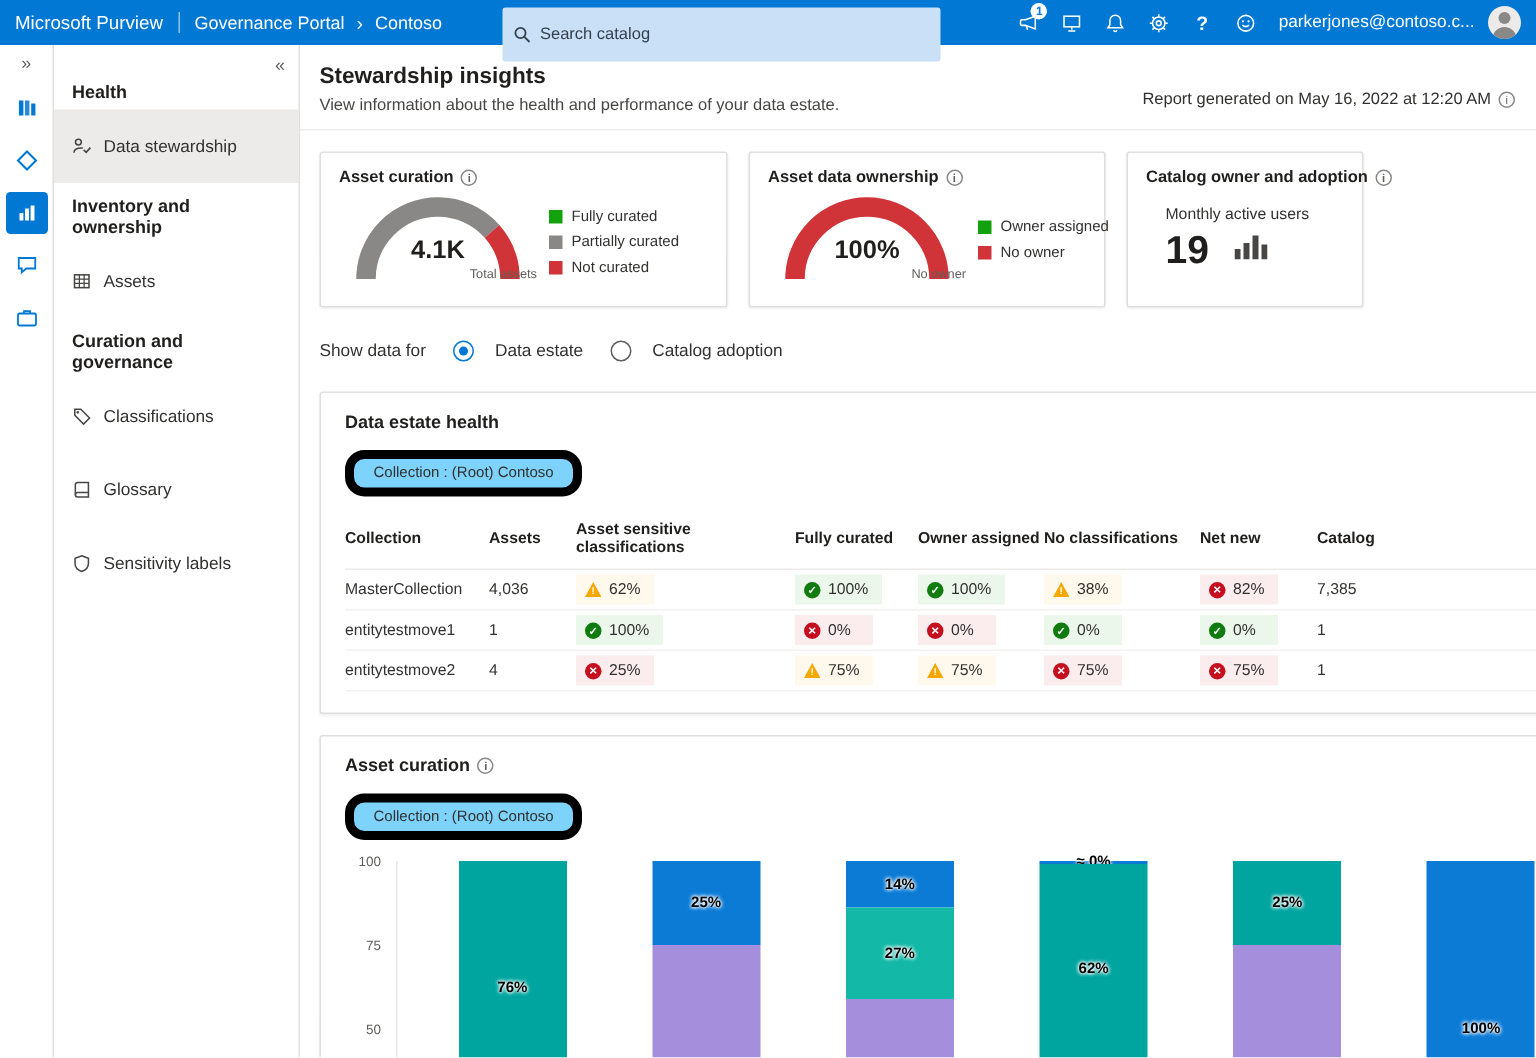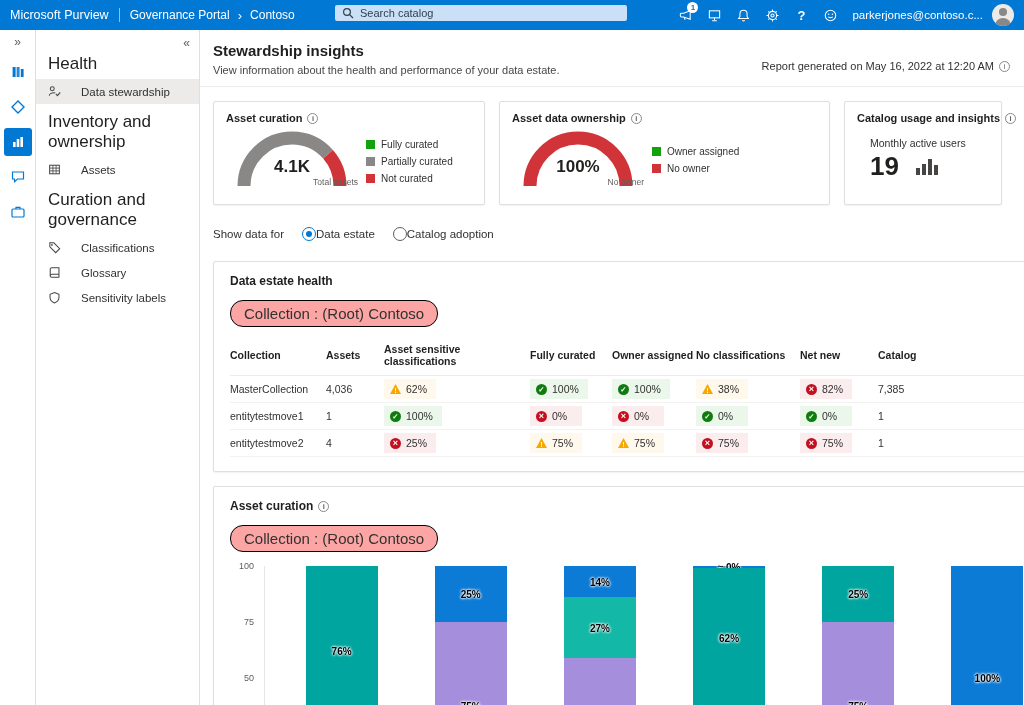--- a/index.html
+++ b/index.html
@@ -6,21 +6,21 @@
   html,body{width:1024px;height:705px;overflow:hidden}
   body{position:relative;background:#fff;font-family:"Liberation Sans",sans-serif;color:#201F1E}
 
   
   .topbar{position:absolute;top:0;left:0;right:0;height:30px;background:#0078D4;display:flex;align-items:center;color:#fff;padding:0 10px;z-index:20}
   .brand{font-size:12.5px;font-weight:400;white-space:nowrap}
   .tb-sep{width:1px;height:14px;background:rgba(255,255,255,.55);margin:0 10px}
   .tb-link{font-size:12px;white-space:nowrap;cursor:pointer}
   .tb-chev{margin:0 8px;font-size:13px;opacity:.95}
   .tb-chev::after{content:"\203A"}
-  .search-wrap{position:absolute;left:335px;top:5px;width:292px;height:16px;background:#C9E0F7;border-radius:2px;display:flex;align-items:center;padding:0 7px}
+  .search-wrap{position:absolute;left:335px;top:5px;width:292px;height:36px;background:#C9E0F7;border-radius:2px;display:flex;align-items:center;padding:0 7px}
   .search-wrap svg{flex:none;margin-right:6px}
   .search-input{flex:1;border:none;background:transparent;outline:none;font-size:11px;color:#201F1E;font-family:inherit}
   .search-input::placeholder{color:#33414f;opacity:1}
   .tb-right{margin-left:auto;display:flex;align-items:center;gap:3px}
   .tb-icon{width:26px;height:26px;display:flex;align-items:center;justify-content:center;position:relative;border-radius:2px;cursor:pointer}
   .badge{position:absolute;top:0;right:0;min-width:11px;height:11px;border-radius:6px;background:#fff;color:#0078D4;font-size:8px;font-weight:700;display:flex;align-items:center;justify-content:center;padding:0 2px}
   .tb-q{font-size:13px;font-weight:700}
   .tb-email{font-size:11.5px;margin:0 6px;white-space:nowrap}
   .avatar{width:22px;height:22px;border-radius:50%;background:#EDEBE9;position:relative;overflow:hidden;flex:none;cursor:pointer}
   .avatar::before{content:"";position:absolute;left:7px;top:4px;width:8px;height:8px;border-radius:50%;background:#8A8886}
@@ -28,22 +28,22 @@
 
   
   .rail{position:absolute;left:0;top:30px;bottom:0;width:36px;background:#fff;border-right:1px solid #E1DFDD;display:flex;flex-direction:column;align-items:center;padding-top:5px;z-index:10}
   .rail-expand{font-size:12px;color:#605E5C;margin-bottom:9px;cursor:pointer}
   .rail-item{width:28px;height:28px;border-radius:3px;display:flex;align-items:center;justify-content:center;margin-bottom:7px;cursor:pointer}
   .rail-item.sel{background:#0078D4}
 
   
   .sidebar{position:absolute;left:36px;top:30px;bottom:0;width:164px;background:#fff;border-right:1px solid #E1DFDD;padding-top:16px;z-index:10}
   .sb-collapse{position:absolute;top:6px;right:9px;font-size:12px;color:#605E5C;cursor:pointer}
-  .sb-group-h{font-size:17px;font-weight:400;color:#201F1E;padding:8px 12px 5px 12px}
-  .sb-item{display:flex;align-items:center;gap:20px;padding:6px 12px;font-size:11.5px;color:#323130;cursor:pointer;white-space:nowrap}
+  .sb-group-h{font-size:12px;font-weight:700;color:#201F1E;padding:8px 12px 5px 12px}
+  .sb-item{display:flex;align-items:center;gap:8px;padding:18px 12px;font-size:11.5px;color:#323130;cursor:pointer;white-space:nowrap}
   .sb-item.sel{background:#EDEBE9}
   .sb-item svg{flex:none}
 
   
   .main{position:absolute;left:200px;top:30px;right:0;bottom:0;background:#fff;overflow:hidden}
   .main-header{position:relative;padding:12px 16px 10px 13px;border-bottom:1px solid #EDEBE9}
   .page-title{font-size:15px;font-weight:700;color:#201F1E}
   .page-sub{font-size:11px;color:#484644;margin-top:5px}
   .report-note{position:absolute;right:14px;top:30px;font-size:11px;color:#323130;display:flex;align-items:center;gap:5px}
   .content{padding:14px 14px 0 13px}
@@ -60,32 +60,32 @@
   .gauge-svg{width:120px;height:64px;display:block;margin:4px auto 0}
   .gauge-val{position:absolute;left:0;right:0;top:33px;text-align:center;font-size:17px;font-weight:700;color:#201F1E}
   .gauge-cap{position:absolute;left:0;right:0;top:53px;text-align:right;font-size:8.5px;color:#605E5C}
   .legend{display:flex;flex-direction:column;gap:6px;margin-left:8px}
   .legend.l3{margin-top:15px}
   .legend.l2{margin-top:22px}
   .leg-item{display:flex;align-items:center;gap:6px;font-size:10px;color:#323130;white-space:nowrap}
   .leg-sq{width:9px;height:9px;flex:none}
 
   .usage-label{font-size:10.5px;color:#323130;margin:13px 0 6px 13px}
-  .usage-row{display:flex;align-items:center;gap:17px;margin-left:13px}
+  .usage-row{display:flex;align-items:flex-start;gap:17px;margin-left:13px}
   .usage-val{font-size:26px;font-weight:700;color:#201F1E;line-height:.85}
 
   .radio-row{display:flex;align-items:center;gap:18px;margin-top:22px;font-size:11.5px;color:#323130}
-  .radio-opt{display:flex;align-items:center;gap:0;cursor:pointer}
+  .radio-opt{display:flex;align-items:center;gap:14px;cursor:pointer}
   .radio{width:14px;height:14px;border-radius:50%;border:1px solid #605E5C;position:relative;flex:none}
   .radio.sel{border-color:#0078D4}
   .radio.sel::after{content:"";position:absolute;left:3px;top:3px;width:6px;height:6px;border-radius:50%;background:#0078D4}
 
   .panel{margin-top:20px;padding:12px 16px 14px;width:868px;position:relative}
   .panel-title{font-size:12px;font-weight:700;color:#201F1E;display:flex;align-items:center;gap:5px}
-  .pill{display:inline-flex;align-items:center;margin-top:12px;border:1px solid #000000;border-radius:13px;padding:4px 13px;font-size:15px;color:#323130;background:#fca5a5;cursor:pointer}
+  .pill{display:inline-flex;align-items:center;margin-top:12px;border:6px solid #000000;border-radius:13px;padding:4px 13px;font-size:10px;color:#323130;background:#7dd3fc;cursor:pointer}
 
   .tgrid{display:grid;grid-template-columns:96px 58px 146px 82px 84px 104px 78px 1fr;align-items:center}
   .thead{margin-top:16px;font-size:10.5px;font-weight:700;color:#201F1E;padding-bottom:8px;border-bottom:1px solid #EDEBE9}
   .trow{font-size:10.5px;color:#323130;border-bottom:1px solid #F3F2F1;height:27px}
   .status{display:inline-flex;align-items:center;gap:5px;padding:4px 9px 4px 6px;width:max-content;min-width:52px}
   .s-success{background:#EBF7EB}
   .s-error{background:#FBEDEE}
   .s-warning{background:#FFF8EC}
   .sicon{width:11px;height:11px;flex:none;display:flex;align-items:center;justify-content:center;border-radius:50%;color:#fff;font-weight:700}
   .s-success .sicon{background:#107C10;font-size:7.5px}
@@ -284,21 +284,21 @@
               <span>Partially curated</span>
             </div>
             <div class="leg-item">
               <span class="leg-sq" style="background: rgb(209, 52, 56);"></span>
               <span>Not curated</span>
             </div>
           </div>
         </div>
       </div>
 
-      <div class="card sum" style="width:331px">
+      <div class="card sum" style="width:238px">
         <div class="card-title">
           <span>Asset data ownership</span>
           <span class="info-i"></span>
         </div>
         <div class="gauge-row">
           <div class="gauge-box">
               <svg viewBox="0 0 120 64" class="gauge-svg">
                 <path d="M 12 58 A 48 48 0 0 1 108 58" pathLength="100" fill="none" stroke="#D13438" stroke-width="13" stroke-dasharray="100 100" stroke-dashoffset="0"></path>
               </svg>
             <div class="gauge-val">100%</div>
@@ -312,21 +312,21 @@
             <div class="leg-item">
               <span class="leg-sq" style="background: rgb(209, 52, 56);"></span>
               <span>No owner</span>
             </div>
           </div>
         </div>
       </div>
 
       <div class="card sum" style="width:158px">
         <div class="card-title">
-          <span>Catalog usage and insights</span>
+          <span>Catalog owner and adoption</span>
           <span class="info-i"></span>
         </div>
         <div class="usage-label">Monthly active users</div>
         <div class="usage-row">
           <span class="usage-val">19</span>
           <svg width="22" height="18" viewBox="0 0 22 18">
             <rect x="0" y="11" width="4" height="7" fill="#484644"></rect>
             <rect x="6" y="7" width="4" height="11" fill="#484644"></rect>
             <rect x="12" y="2" width="4" height="16" fill="#484644"></rect>
             <rect x="18" y="8" width="4" height="10" fill="#484644"></rect>

